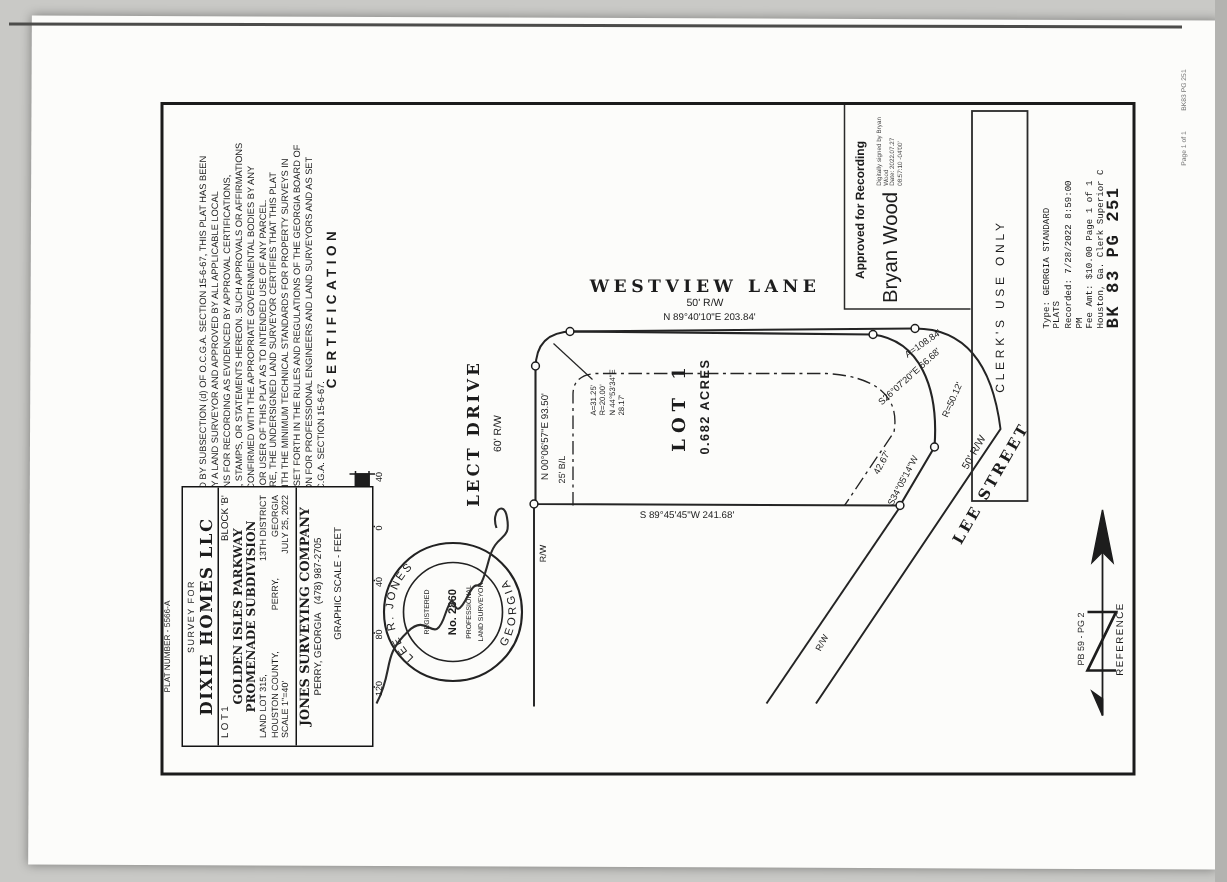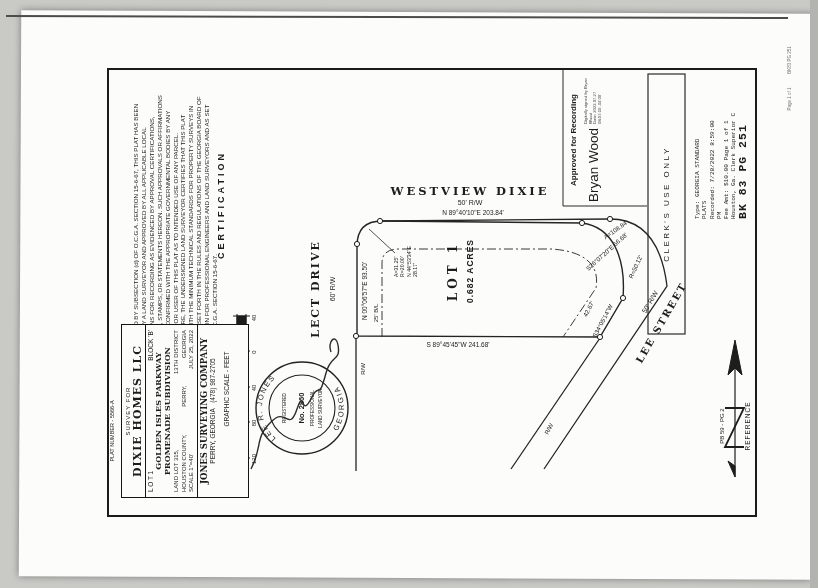--- a/index.html
+++ b/index.html
@@ -182,21 +182,21 @@
   </div>
   <span class="lbl v" style="left:113px;top:431px;font-size:5.5px;">PLAT NUMBER - 5566-A</span>
 
   <span class="lbl v" style="left:227px;top:389px;font-size:6.5px;">GRAPHIC SCALE - FEET</span>
   <span class="lbl v" style="left:254px;top:318px;font-size:6px;">40</span>
   <span class="lbl v" style="left:254px;top:352px;font-size:6px;">0</span>
   <span class="lbl v" style="left:254px;top:388px;font-size:6px;">40</span>
   <span class="lbl v" style="left:254px;top:423px;font-size:6px;">80</span>
   <span class="lbl v" style="left:254px;top:459px;font-size:6px;">120</span>
 
-  <span class="lbl c serif" style="left:470px;top:191px;font-size:11.5px;letter-spacing:3px;">WESTVIEW DIXIE</span>
+  <span class="lbl c serif" style="left:470px;top:191px;font-size:11.5px;letter-spacing:3px;">WESTVIEW LANE</span>
   <span class="lbl c" style="left:470px;top:203px;font-size:7px;">50' R/W</span>
   <span class="lbl c" style="left:473px;top:213px;font-size:6.5px;">N 89°40'10"E  203.84'</span>
 
   <span class="lbl v serif" style="left:316px;top:289px;font-size:11px;letter-spacing:2px;">LECT DRIVE</span>
   <span class="lbl v" style="left:333px;top:289px;font-size:7px;">60' R/W</span>
   <span class="lbl v" style="left:365px;top:291px;font-size:6.5px;">N 00°06'57"E  93.50'</span>
 
   <span class="lbl c" style="left:458px;top:345px;font-size:6.5px;">S 89°45'45"W  241.68'</span>
 
   <span class="lbl v serif" style="left:453px;top:271px;font-size:12px;letter-spacing:4px;">LOT 1</span>

